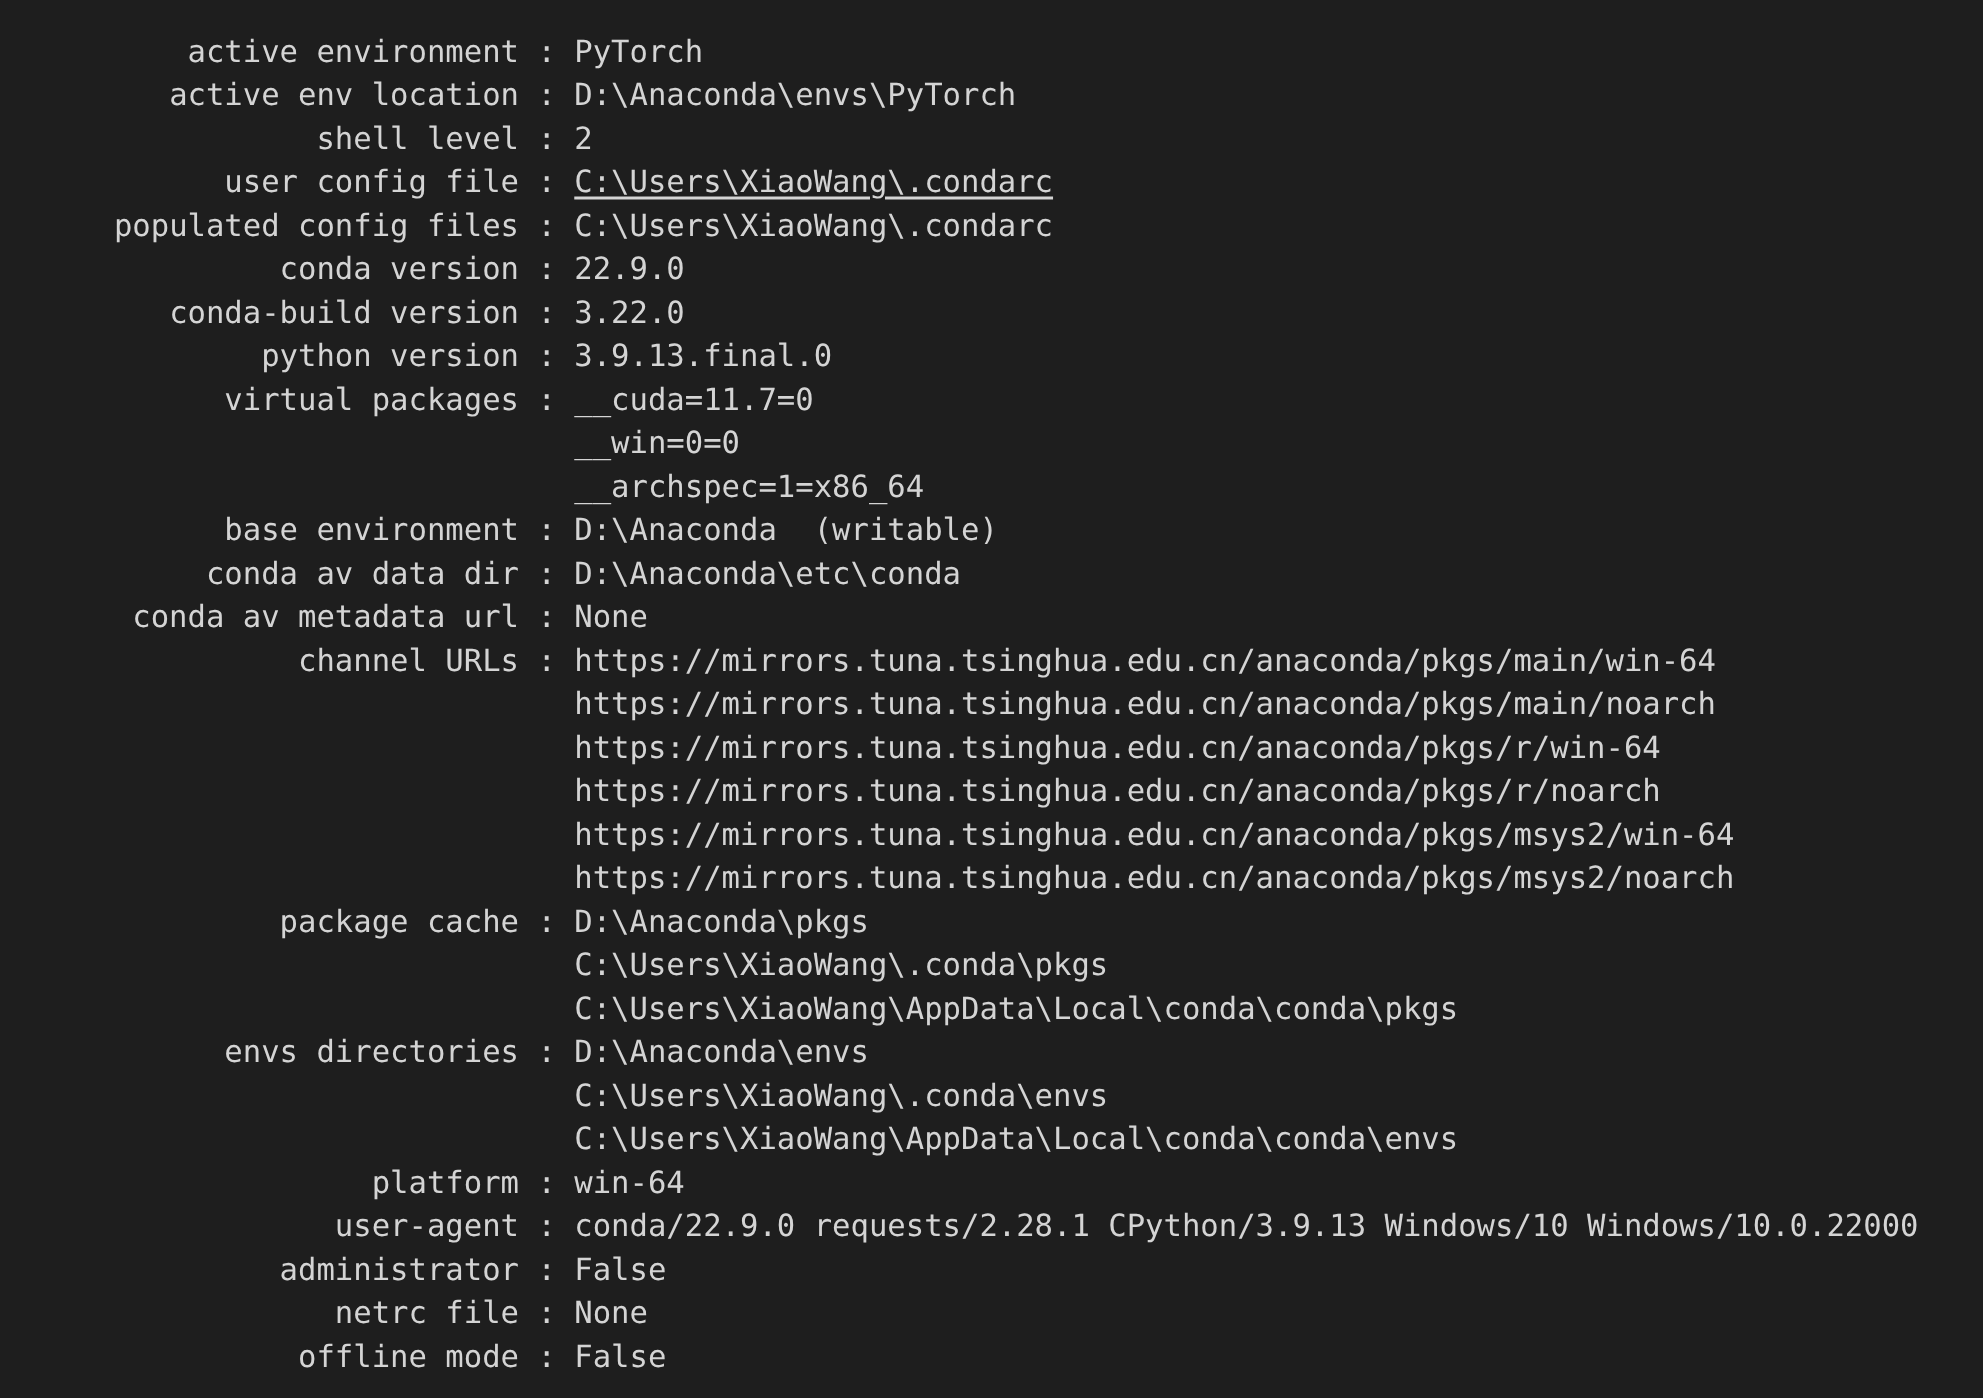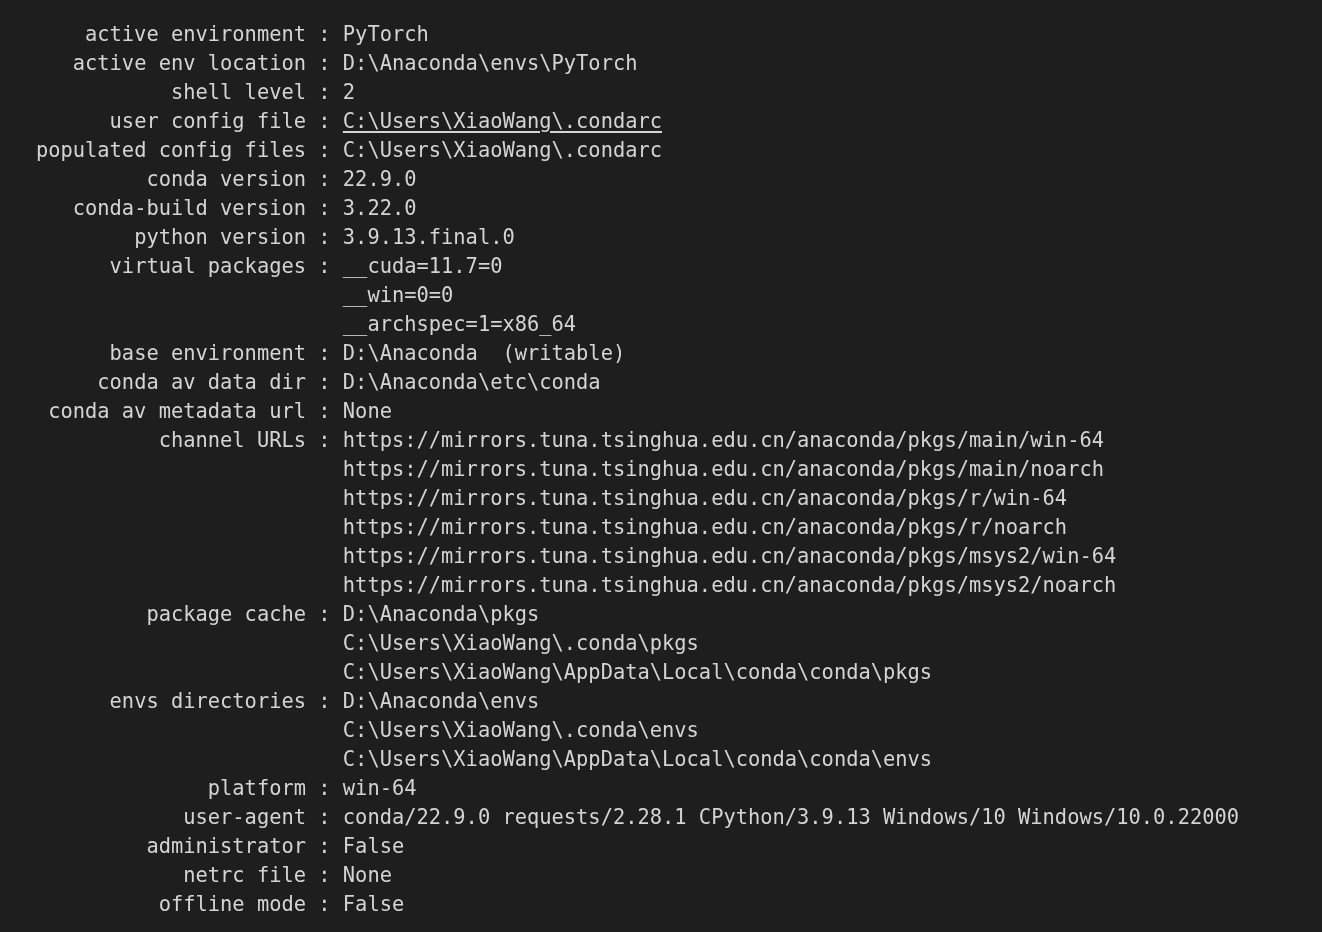--- a/index.html
+++ b/index.html
@@ -19,20 +19,21 @@
     height: 932px;
     background: #1e1e1e;
     color: #d4d4d4;
     font-family: "DejaVu Sans Mono", "Liberation Mono", monospace;
     font-size: 20.4px;
     line-height: 29px;
     padding-top: 20px;
     box-sizing: border-box;
     white-space: pre;
     letter-spacing: 0;
+    margin-left: 40px;
   }
   .row {
     display: block;
     height: 29px;
     white-space: pre;
   }
   .label {
     display: inline-block;
     width: 306px;
     text-align: right;

